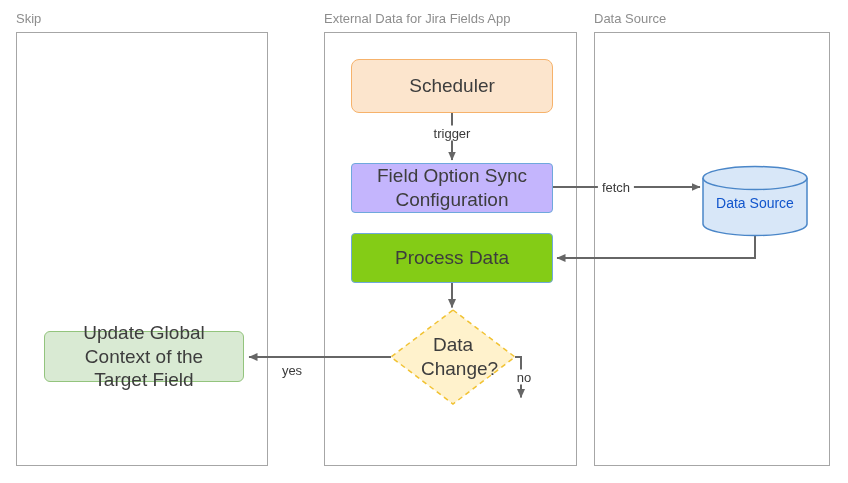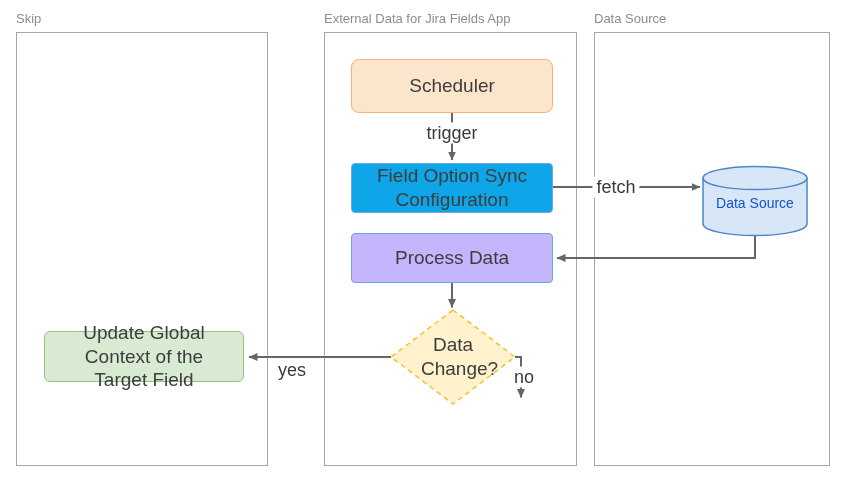--- a/index.html
+++ b/index.html
@@ -20,33 +20,33 @@
 
   svg.overlay { position:absolute; left:0; top:0; pointer-events:none; }
   .edge { fill:none; stroke:#666666; stroke-width:2; }
 
   .node {
     position:absolute; display:flex; align-items:center; justify-content:center;
     text-align:center; font-size:19px; color:#3d3d3d; line-height:1.25;
     box-sizing:border-box;
   }
   .node-scheduler { left:351px; top:59px;  width:202px; height:54px; background:#FCE5CD; border:1.5px solid #F6B26B; border-radius:8px; }
-  .node-field     { left:351px; top:163px; width:202px; height:50px; background:#0ea5e9; border:1.5px solid #6FA8DC; border-radius:4px; }
-  .node-process   { left:351px; top:233px; width:202px; height:50px; background:#c4b5fd; border:1.5px solid #6FA8DC; border-radius:4px; }
+  .node-field     { left:351px; top:163px; width:202px; height:50px; background:#c4b5fd; border:1.5px solid #6FA8DC; border-radius:4px; }
+  .node-process   { left:351px; top:233px; width:202px; height:50px; background:#84cc16; border:1.5px solid #6FA8DC; border-radius:4px; }
   .node-update    { left:44px;  top:331px; width:200px; height:51px; background:#D9EAD3; border:1.5px solid #93C47D; border-radius:6px; }
   .node-skip      { left:489px; top:405px; width:64px;  height:33px; background:#F3F3F3; border:1.5px solid #CCCCCC; border-radius:2px; }
   .node-decision-text { left:393px; top:335px; width:120px; height:44px; background:transparent;align-items:center; }
   .node-db-text   { left:703px; top:195px; width:104px; height:18px; background:transparent; font-size:14px; color:#1155CC; }
 
   .wrap-150 { display:inline-block; max-width:150px; }
   .wrap-64  { display:inline-block; max-width:64px; }
 
   .edge-label {
     position:absolute; transform:translate(-50%,-50%);
-    background:#ffffff; padding:0 4px; font-size:18px; color:#3a3a3a; white-space:nowrap;
+    background:#ffffff; padding:0 4px; font-size:13px; color:#3a3a3a; white-space:nowrap;
   }
 </style>
 </head>
 <body>
 
 <div class="canvas">
 
   <div class="lane-label" style="left:16px">Skip</div>
   <div class="lane-label" style="left:324px">External Data for Jira Fields App</div>
   <div class="lane-label" style="left:594px">Data Source</div>

